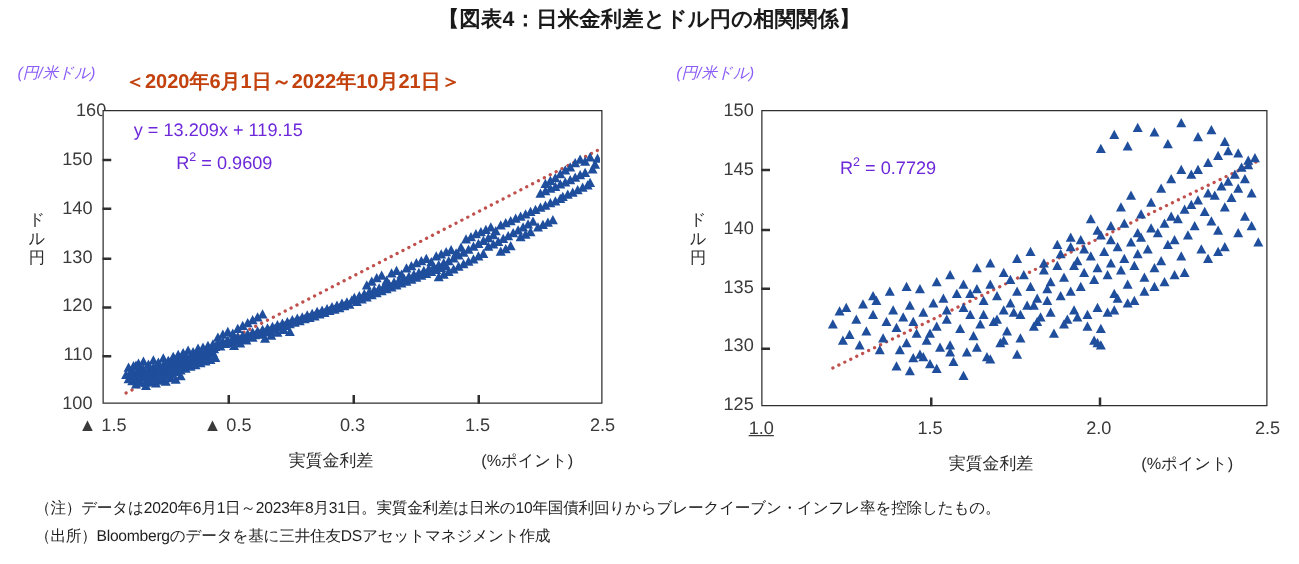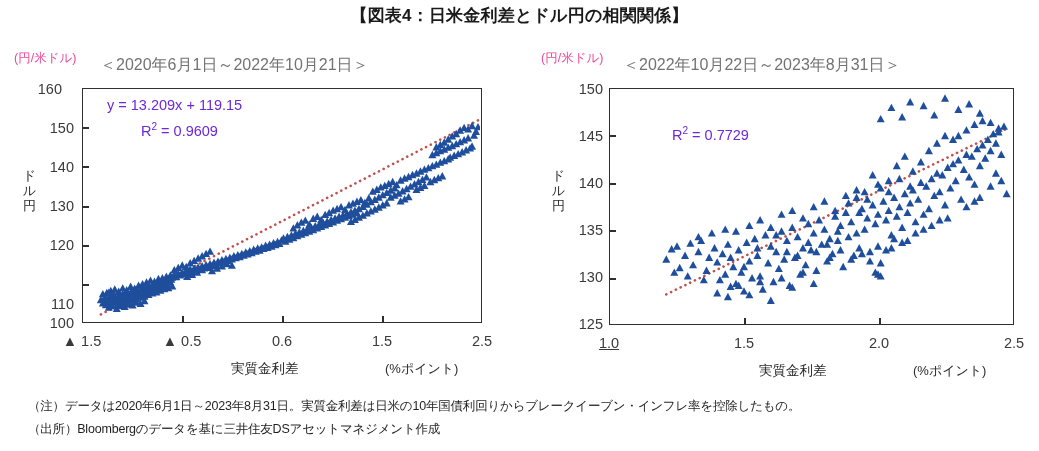--- a/index.html
+++ b/index.html
@@ -20,24 +20,24 @@
     font-size:17px;font-weight:bold;letter-spacing:.2px;
     color:#1a1a1a;
   }
 
   
   .panel{position:absolute;top:0;height:392px;}
   .panel-left{left:0;width:520px;}
   .panel-right{left:519px;width:520px;}
 
   .unit-y{
-    position:absolute;font-size:12.5px;color:#ec4899;white-space:nowrap;
+    position:absolute;font-size:12.5px;color:#8b5cf6;white-space:nowrap;font-style:italic;
   }
   .sub-title{
-    position:absolute;font-size:16px;font-weight:normal;color:#737373;white-space:nowrap;text-align:right;
+    position:absolute;font-size:16px;font-weight:bold;color:#c2410c;white-space:nowrap;text-align:right;
   }
 
   .axis-title-y{
     position:absolute;
     font-size:13px;color:#2b2b2b;
     width:15px;line-height:15px;text-align:center;
   }
   .axis-title-x{
     position:absolute;font-size:13.5px;color:#2b2b2b;white-space:nowrap;
   }
@@ -87,26 +87,26 @@
   <div class="main-title">【図表4：日米金利差とドル円の相関関係】</div>
 
   <div class="panel panel-left">
 
     <div class="unit-y" style="left:14px;top:50px;">(円/米ドル)</div>
 
     <div class="sub-title" style="left:100px;top:55px;">＜2020年6月1日～2022年10月21日＞</div>
 
     <div class="axis-title-y" style="left:22px;top:168px;">ドル円</div>
 
-    <div class="ylab" style="left:20px;top:81px;width:42px;">160</div>
+    <div class="ylab" style="left:43px;top:81px;width:42px;">160</div>
     <div class="ylab" style="left:32px;top:120px;width:42px;">150</div>
     <div class="ylab" style="left:32px;top:159px;width:42px;">140</div>
     <div class="ylab" style="left:32px;top:198px;width:42px;">130</div>
     <div class="ylab" style="left:32px;top:237px;width:42px;">120</div>
-    <div class="ylab" style="left:32px;top:276px;width:42px;margin-top:20px;">110</div>
+    <div class="ylab" style="left:32px;top:276px;width:42px;">110</div>
     <div class="ylab" style="left:32px;top:315px;width:42px;">100</div>
 
     <div class="plot" id="plot-left" style="left:82px;top:88px;width:400px;height:235px;">
       <div class="eq" style="left:24px;top:8px;">y = 13.209x + 119.15</div>
       <div class="eq" style="left:58px;top:32px;"><span>R</span><sup>2</sup><span> = 0.9609</span></div>
       <svg class="layer" id="svg-left" width="397" height="232">
           <line x1="17.864999999999995" y1="225.37206933333331" x2="395.015" y2="31.28782933333332" stroke="#C0504D" stroke-width="2.6" stroke-linecap="round" stroke-dasharray="0.1 5.2"></line>
           <polygon points="19.849999999999994,210.21333333333337 15.849999999999994,217.61333333333337 23.849999999999994,217.61333333333337" fill="#1F4E9C"></polygon>
           <polygon points="21.834999999999997,208.28000000000003 17.834999999999997,215.68000000000004 25.834999999999997,215.68000000000004" fill="#1F4E9C"></polygon>
           <polygon points="22.827499999999997,211.76 18.827499999999997,219.16 26.827499999999997,219.16" fill="#1F4E9C"></polygon>
@@ -458,33 +458,32 @@
         <div style="position: absolute; background: rgb(47, 47, 47); left: 82px; top: 284px; width: 7px; height: 1.6px;"></div>
       </div>
     <div id="left-xticks">
         <div style="position: absolute; background: rgb(47, 47, 47); left: 182px; top: 316px; width: 1.6px; height: 7px;"></div>
         <div style="position: absolute; background: rgb(47, 47, 47); left: 282px; top: 316px; width: 1.6px; height: 7px;"></div>
         <div style="position: absolute; background: rgb(47, 47, 47); left: 382px; top: 316px; width: 1.6px; height: 7px;"></div>
       </div>
 
     <div class="xlab" style="left:42px;top:333px;width:80px;">▲ 1.5</div>
     <div class="xlab" style="left:142px;top:333px;width:80px;">▲ 0.5</div>
-    <div class="xlab" style="left:242px;top:333px;width:80px;">0.6</div>
+    <div class="xlab" style="left:242px;top:333px;width:80px;">0.3</div>
     <div class="xlab" style="left:342px;top:333px;width:80px;">1.5</div>
     <div class="xlab" style="left:442px;top:333px;width:80px;">2.5</div>
 
     <div class="axis-title-x" style="left:231px;top:360px;">実質金利差</div>
     <div class="unit-x" style="left:385px;top:360px;">(%ポイント)</div>
   </div>
 
   <div class="panel panel-right">
 
     <div class="unit-y" style="left:22px;top:50px;">(円/米ドル)</div>
 
-    <div class="sub-title" style="left:104px;top:55px;">＜2022年10月22日～2023年8月31日＞</div>
 
     <div class="axis-title-y" style="left:32px;top:168px;">ドル円</div>
 
     <div class="ylab" style="left:42px;top:81px;width:42px;">150</div>
     <div class="ylab" style="left:42px;top:128px;width:42px;">145</div>
     <div class="ylab" style="left:42px;top:175px;width:42px;">140</div>
     <div class="ylab" style="left:42px;top:222px;width:42px;">135</div>
     <div class="ylab" style="left:42px;top:269px;width:42px;">130</div>
     <div class="ylab" style="left:42px;top:316px;width:42px;">125</div>
 

